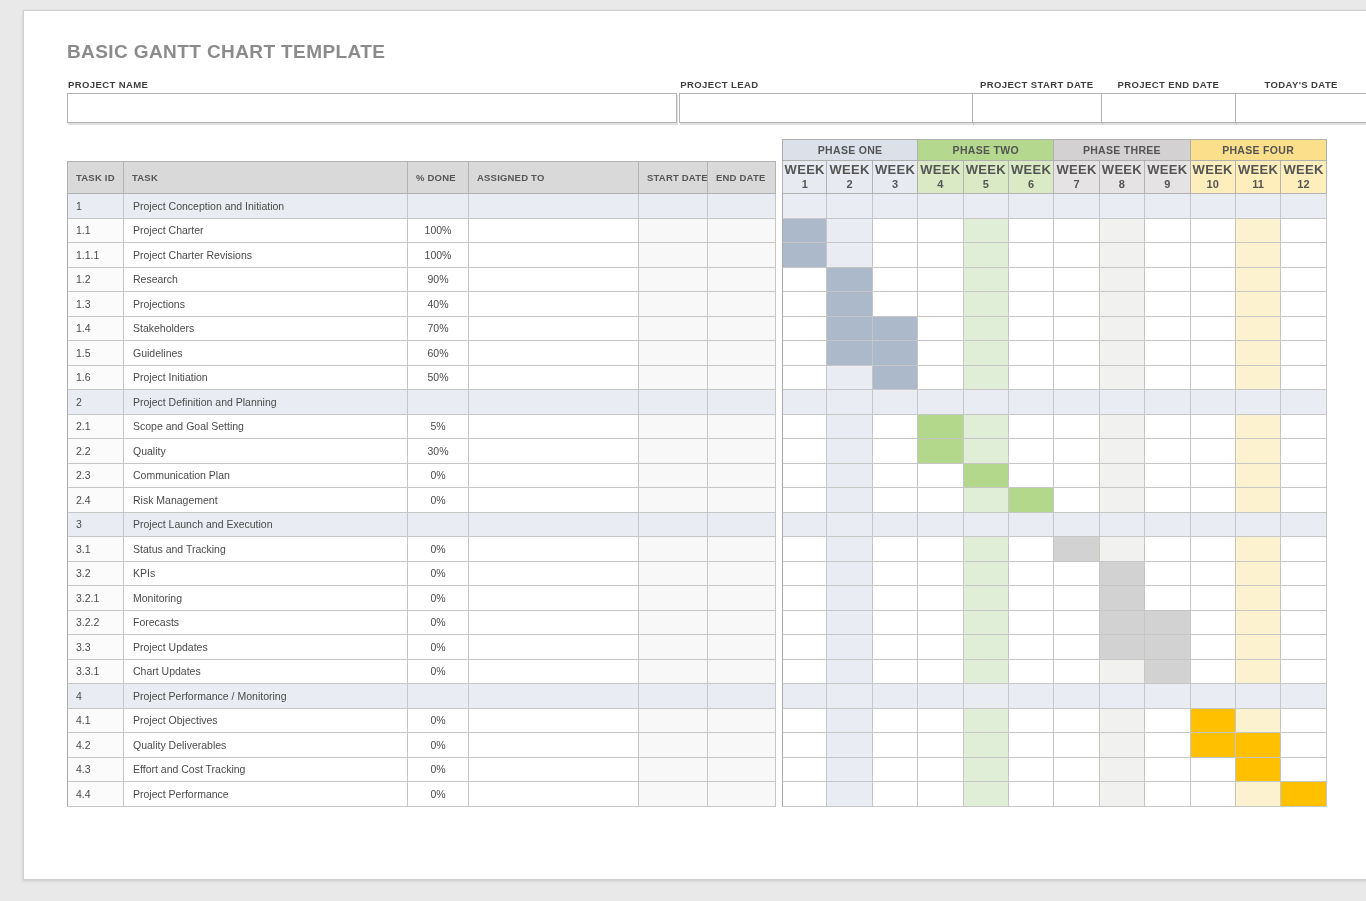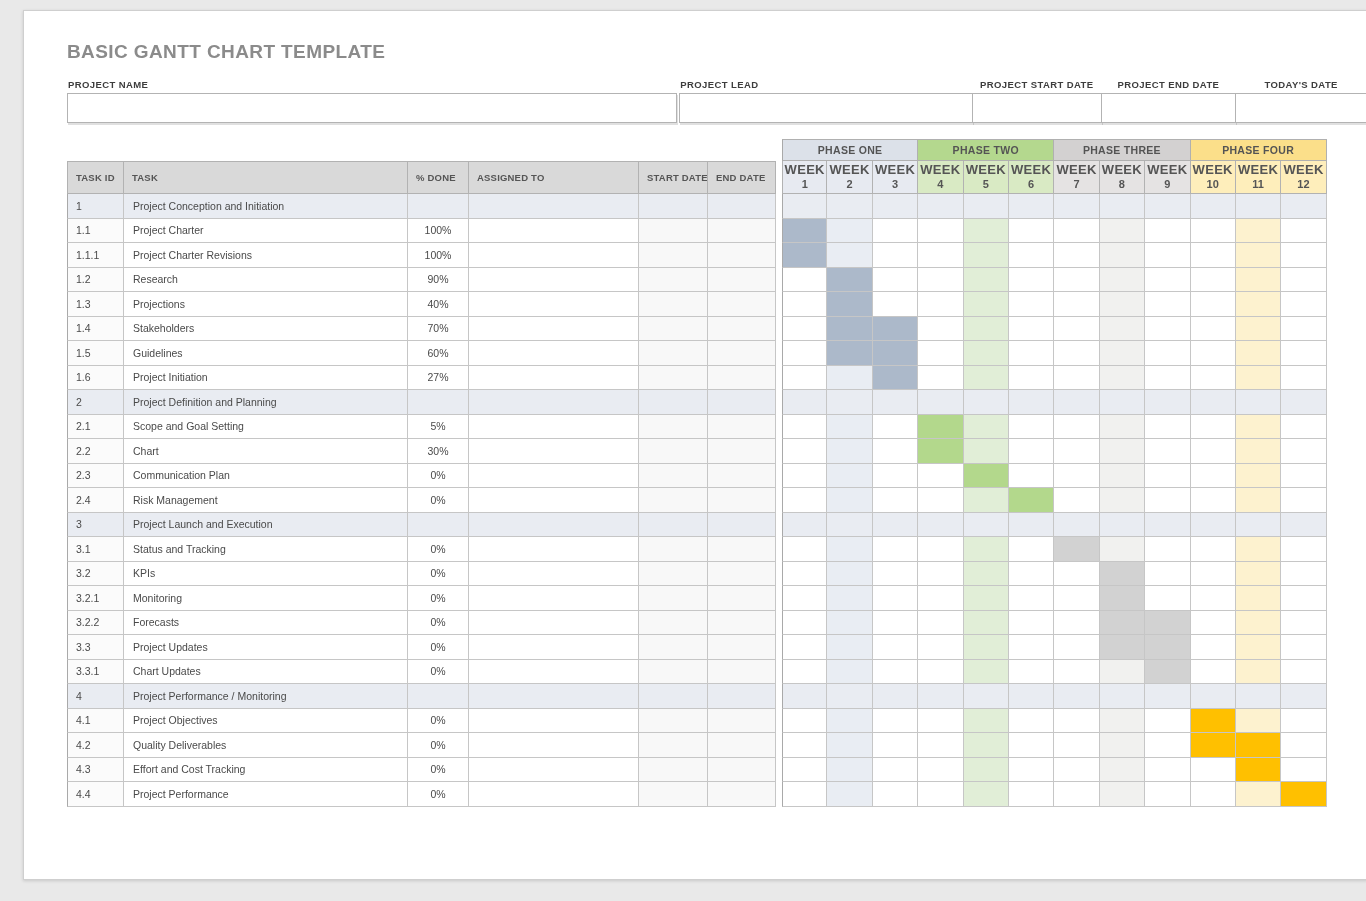--- a/index.html
+++ b/index.html
@@ -308,21 +308,21 @@
       <div class="cell weekcell" style="background: rgb(225, 238, 215);"></div>
       <div class="cell weekcell" style="background: rgb(255, 255, 255);"></div>
       <div class="cell weekcell" style="background: rgb(255, 255, 255);"></div>
       <div class="cell weekcell" style="background: rgb(241, 241, 239);"></div>
       <div class="cell weekcell" style="background: rgb(255, 255, 255);"></div>
       <div class="cell weekcell" style="background: rgb(255, 255, 255);"></div>
       <div class="cell weekcell" style="background: rgb(253, 242, 207);"></div>
       <div class="cell weekcell" style="background: rgb(255, 255, 255);"></div>
       <div class="cell idcell edge-l">1.6</div>
       <div class="cell taskcell">Project Initiation</div>
-      <div class="cell donecell">27%</div>
+      <div class="cell donecell">50%</div>
       <div class="cell "></div>
       <div class="cell datecell"></div>
       <div class="cell datecell"></div>
       <div class="cell gutter"></div>
       <div class="cell weekcell edge-l" style="background: rgb(255, 255, 255);"></div>
       <div class="cell weekcell" style="background: rgb(233, 237, 243);"></div>
       <div class="cell weekcell" style="background: rgb(172, 185, 202);"></div>
       <div class="cell weekcell" style="background: rgb(255, 255, 255);"></div>
       <div class="cell weekcell" style="background: rgb(225, 238, 215);"></div>
       <div class="cell weekcell" style="background: rgb(255, 255, 255);"></div>
@@ -364,21 +364,21 @@
       <div class="cell weekcell" style="background: rgb(179, 216, 140);"></div>
       <div class="cell weekcell" style="background: rgb(225, 238, 215);"></div>
       <div class="cell weekcell" style="background: rgb(255, 255, 255);"></div>
       <div class="cell weekcell" style="background: rgb(255, 255, 255);"></div>
       <div class="cell weekcell" style="background: rgb(241, 241, 239);"></div>
       <div class="cell weekcell" style="background: rgb(255, 255, 255);"></div>
       <div class="cell weekcell" style="background: rgb(255, 255, 255);"></div>
       <div class="cell weekcell" style="background: rgb(253, 242, 207);"></div>
       <div class="cell weekcell" style="background: rgb(255, 255, 255);"></div>
       <div class="cell idcell edge-l">2.2</div>
-      <div class="cell taskcell">Chart</div>
+      <div class="cell taskcell">Quality</div>
       <div class="cell donecell">30%</div>
       <div class="cell "></div>
       <div class="cell datecell"></div>
       <div class="cell datecell"></div>
       <div class="cell gutter"></div>
       <div class="cell weekcell edge-l" style="background: rgb(255, 255, 255);"></div>
       <div class="cell weekcell" style="background: rgb(233, 237, 243);"></div>
       <div class="cell weekcell" style="background: rgb(255, 255, 255);"></div>
       <div class="cell weekcell" style="background: rgb(179, 216, 140);"></div>
       <div class="cell weekcell" style="background: rgb(225, 238, 215);"></div>

